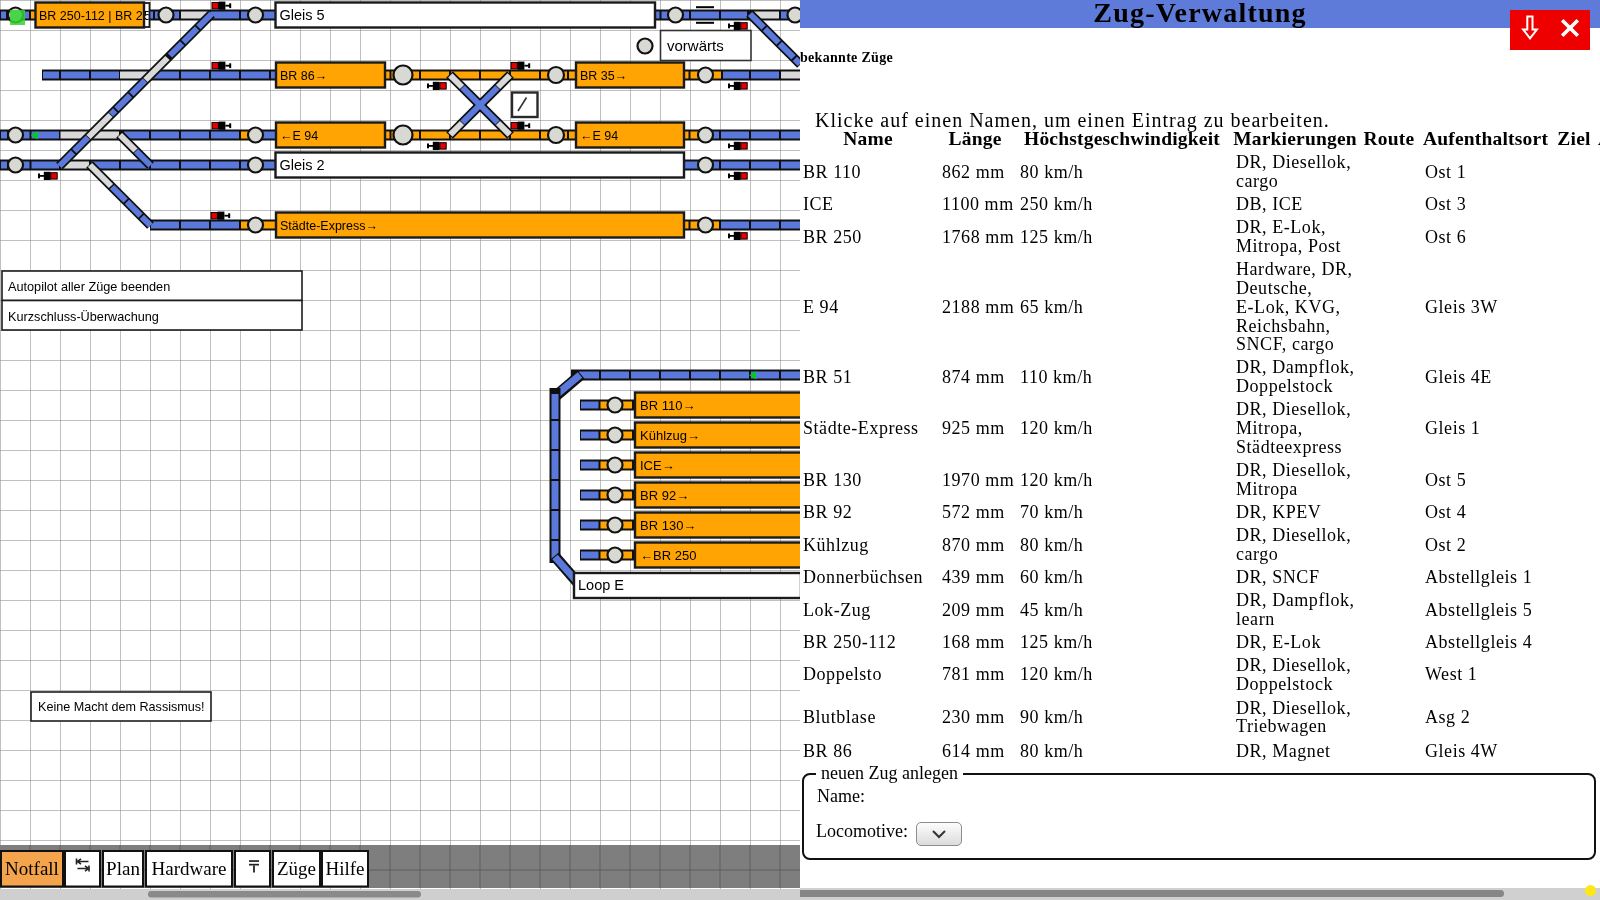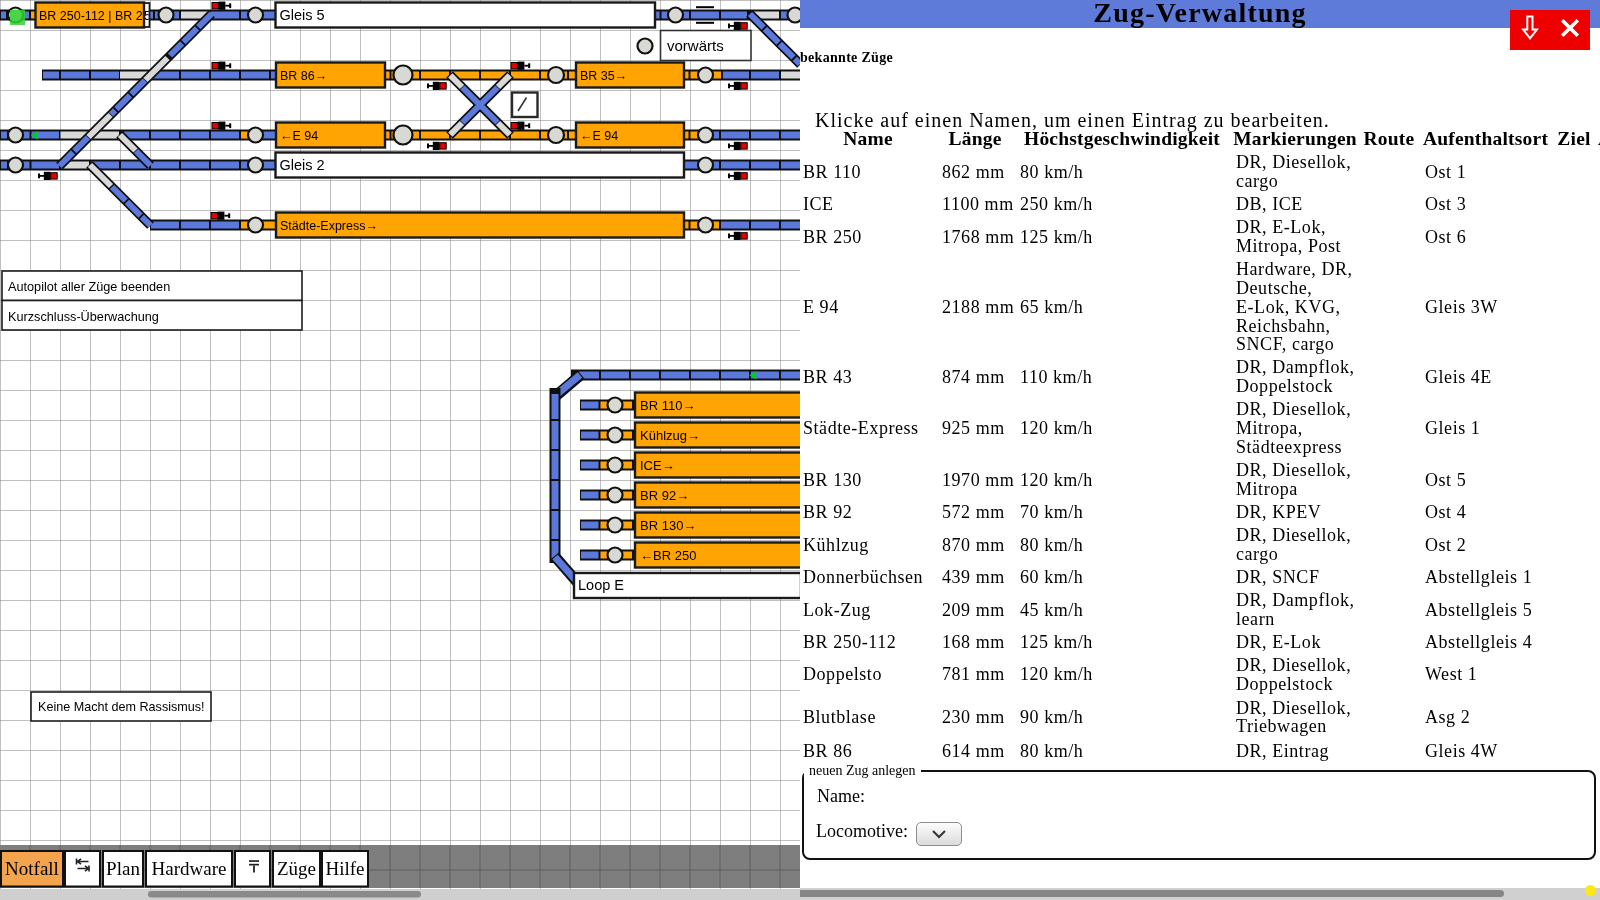--- a/index.html
+++ b/index.html
@@ -578,21 +578,21 @@
           <td>E 94</td>
           <td>2188 mm</td>
           <td>65 km/h</td>
           <td><span style="white-space:nowrap">Hardware,</span> <span style="white-space:nowrap">DR,</span> <span style="white-space:nowrap">Deutsche,</span> <span style="white-space:nowrap">E-Lok,</span> <span style="white-space:nowrap">KVG,</span> <span style="white-space:nowrap">Reichsbahn,</span> <span style="white-space:nowrap">SNCF,</span> <span style="white-space:nowrap">cargo</span></td>
           <td></td>
           <td>Gleis 3W</td>
           <td></td>
           <td></td>
         </tr>
 <tr style="height:42px">
-          <td>BR 43</td>
+          <td>BR 51</td>
           <td>874 mm</td>
           <td>110 km/h</td>
           <td><span style="white-space:nowrap">DR,</span> <span style="white-space:nowrap">Dampflok,</span> <span style="white-space:nowrap">Doppelstock</span></td>
           <td></td>
           <td>Gleis 4E</td>
           <td></td>
           <td></td>
         </tr>
 <tr style="height:61px">
           <td>Städte-Express</td>
@@ -681,31 +681,31 @@
           <td><span style="white-space:nowrap">DR,</span> <span style="white-space:nowrap">Diesellok,</span> <span style="white-space:nowrap">Triebwagen</span></td>
           <td></td>
           <td>Asg 2</td>
           <td></td>
           <td></td>
         </tr>
 <tr style="height:23px">
           <td>BR 86</td>
           <td>614 mm</td>
           <td>80 km/h</td>
-          <td><span style="white-space:nowrap">DR,</span> <span style="white-space:nowrap">Eintrag</span></td>
+          <td><span style="white-space:nowrap">DR,</span> <span style="white-space:nowrap">Magnet</span></td>
           <td></td>
           <td>Gleis 4W</td>
           <td></td>
           <td></td>
         </tr>
   </tbody>
     </table>
 
   <fieldset class="abs" style="left:2px;top:763px;width:794px;height:97px;border:2px solid #111;border-radius:8px;">
-    <legend style="padding:0 5px;font-size:14px;">neuen Zug anlegen</legend>
+    <legend style="margin-left:12px;padding:0 5px;font-size:18px;">neuen Zug anlegen</legend>
   </fieldset>
 
   <div class="abs" style="left:17px;top:786px;font-size:18px;">Name:</div>
 
 
   <div class="abs" style="left:16px;top:821px;font-size:18px;">Locomotive:</div>
 
   <div class="abs" style="left:116px;top:822px;width:46px;height:24px;border:1px solid #8D8D8D;border-radius:5px;background:linear-gradient(#fdfdfd,#dcdcdc);">
     <svg width="44" height="22">
         <path d="M16 8 l6 6 l6 -6" stroke="#333" stroke-width="2" fill="none"></path>

